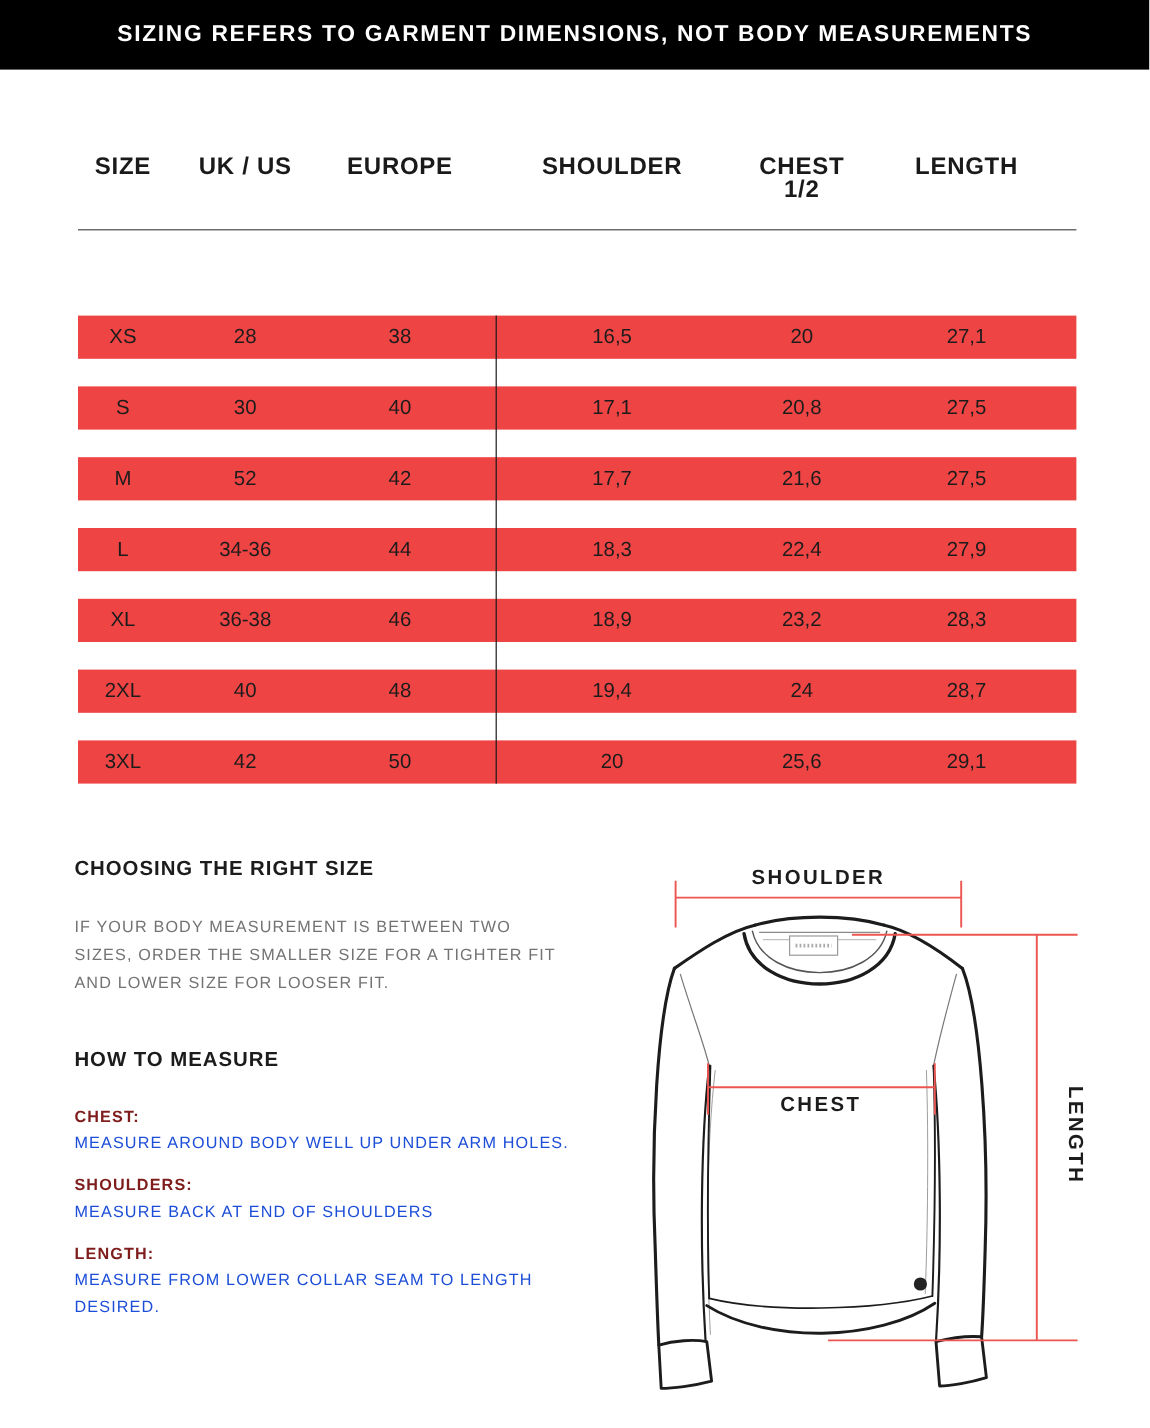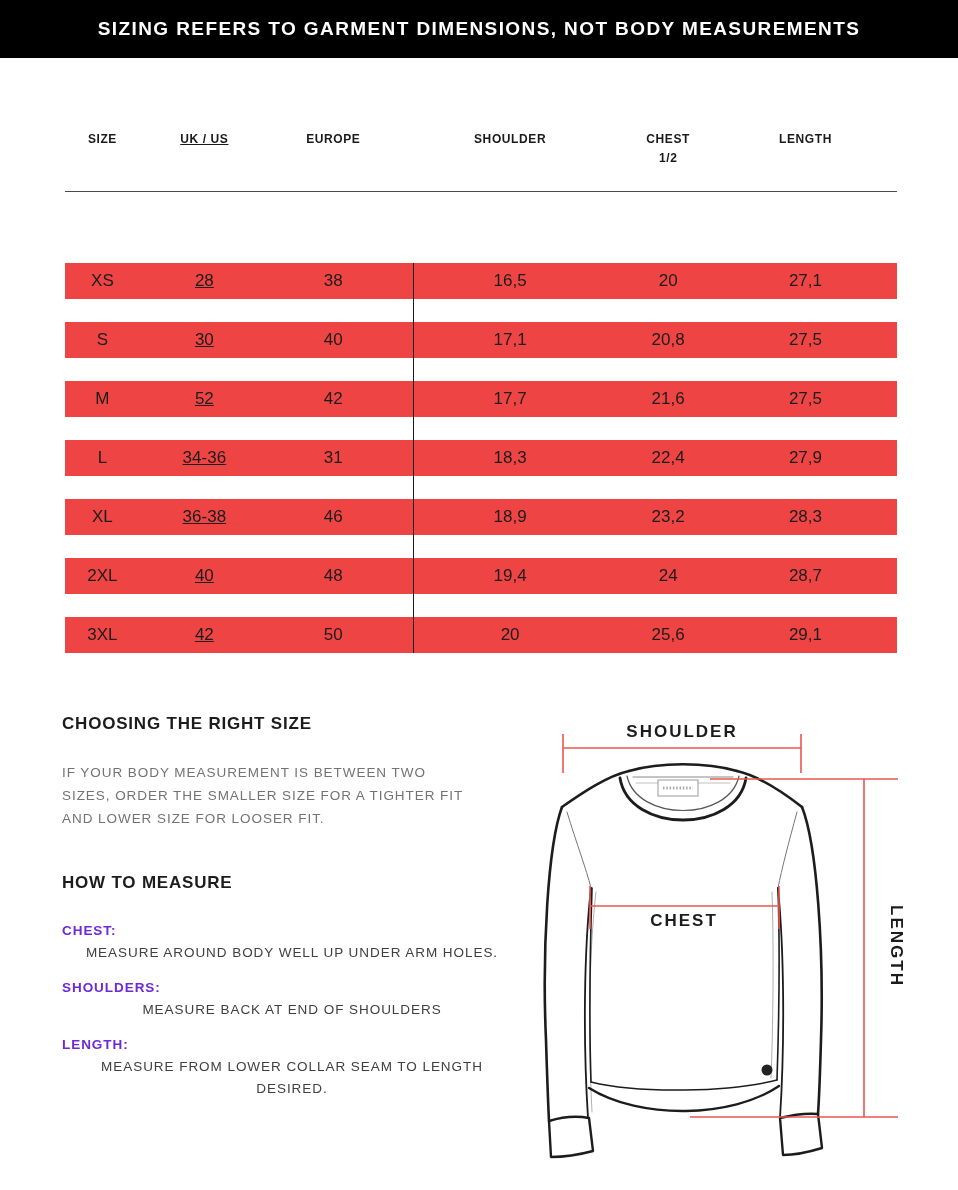--- a/index.html
+++ b/index.html
@@ -10,38 +10,38 @@
   
   .banner{
     position:absolute;left:0;top:0;width:958px;height:58px;background:#000;
     display:flex;align-items:center;justify-content:center;
   }
   .banner span{
     color:#fff;font-weight:bold;font-size:19px;letter-spacing:1.4px;white-space:nowrap;
   }
   
   .thead{position:absolute;left:65px;top:130px;width:832px;display:flex;align-items:flex-start;}
-  .th{font-weight:bold;font-size:12px;letter-spacing:.6px;text-align:center;line-height:19px;}
-  .c1{width:9%;}.c2{width:15.5%;text-decoration:underline;}.c3{width:15.5%;}.c4{width:27%;}.c5{width:11%;}.c6{width:22%;}
+  .th{font-weight:bold;font-size:20px;letter-spacing:.6px;text-align:center;line-height:19px;}
+  .c1{width:9%;}.c2{width:15.5%;}.c3{width:15.5%;}.c4{width:27%;}.c5{width:11%;}.c6{width:22%;}
   .header-rule{position:absolute;left:65px;top:191px;width:832px;height:1px;background:#4a4a4a;}
   
   .rows{position:absolute;left:65px;top:263px;width:832px;}
   .row{display:flex;height:36px;margin-bottom:23px;background:#ef4444;align-items:center;}
   .td{font-size:17px;text-align:center;color:#1c1c1c;}
   .divider{position:absolute;left:413px;top:263px;width:1px;height:390px;background:#1a1a1a;}
   
   .left-col{position:absolute;left:62px;top:714px;width:460px;}
   .h2{font-size:17px;font-weight:bold;letter-spacing:.8px;color:#1c1c1c;}
   .choosing-body{margin-top:27px;}
   .body-line{font-size:13.5px;letter-spacing:.95px;line-height:23px;color:#737373;white-space:nowrap;}
   .htm-head{margin-top:43px;}
   .measure-items{margin-top:27px;}
   .mi{margin-bottom:13px;}
-  .mi-label{font-size:13.5px;font-weight:bold;letter-spacing:.95px;line-height:22px;color:#6d28d9;}
-  .mi-line{font-size:13.5px;letter-spacing:.95px;line-height:22px;color:#404040;white-space:nowrap;text-align:center;}
+  .mi-label{font-size:13.5px;font-weight:bold;letter-spacing:.95px;line-height:22px;color:#7f1d1d;}
+  .mi-line{font-size:13.5px;letter-spacing:.95px;line-height:22px;color:#1d4ed8;white-space:nowrap;}
   
   .diagram{position:absolute;left:520px;top:700px;width:438px;height:470px;}
   .diagram svg{display:block;}
   .svg-label{font-family:"Liberation Sans",sans-serif;font-weight:bold;font-size:17px;letter-spacing:2px;fill:#1c1c1c;}
 </style>
 </head>
 <body>
 
 <div class="page">
 
@@ -84,21 +84,21 @@
       <div class="td c1">M</div>
       <div class="td c2">52</div>
       <div class="td c3">42</div>
       <div class="td c4">17,7</div>
       <div class="td c5">21,6</div>
       <div class="td c6">27,5</div>
     </div>
     <div class="row">
       <div class="td c1">L</div>
       <div class="td c2">34-36</div>
-      <div class="td c3">31</div>
+      <div class="td c3">44</div>
       <div class="td c4">18,3</div>
       <div class="td c5">22,4</div>
       <div class="td c6">27,9</div>
     </div>
     <div class="row">
       <div class="td c1">XL</div>
       <div class="td c2">36-38</div>
       <div class="td c3">46</div>
       <div class="td c4">18,9</div>
       <div class="td c5">23,2</div>

